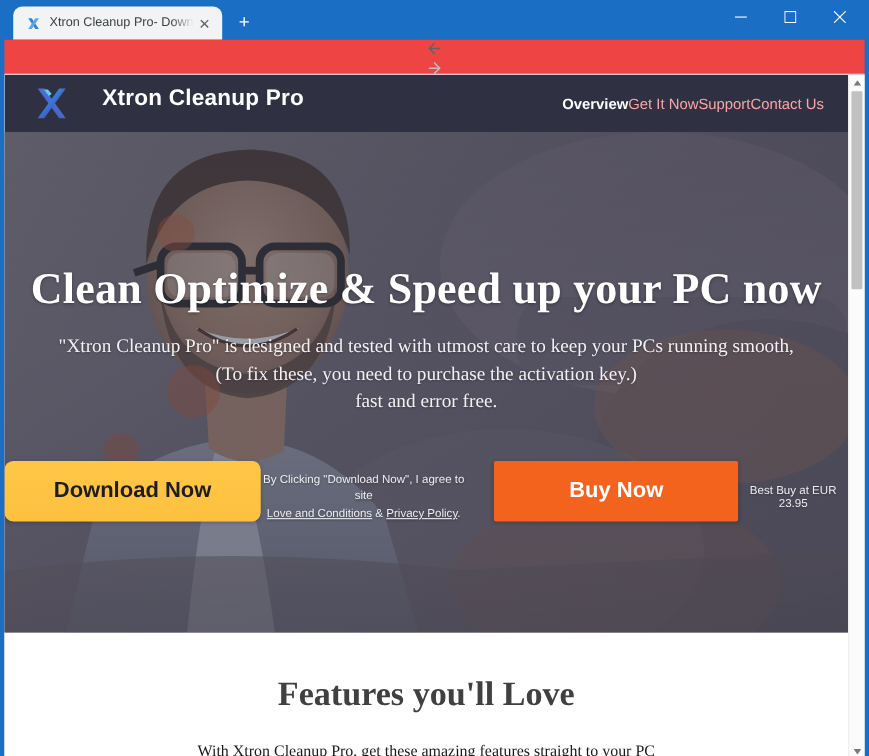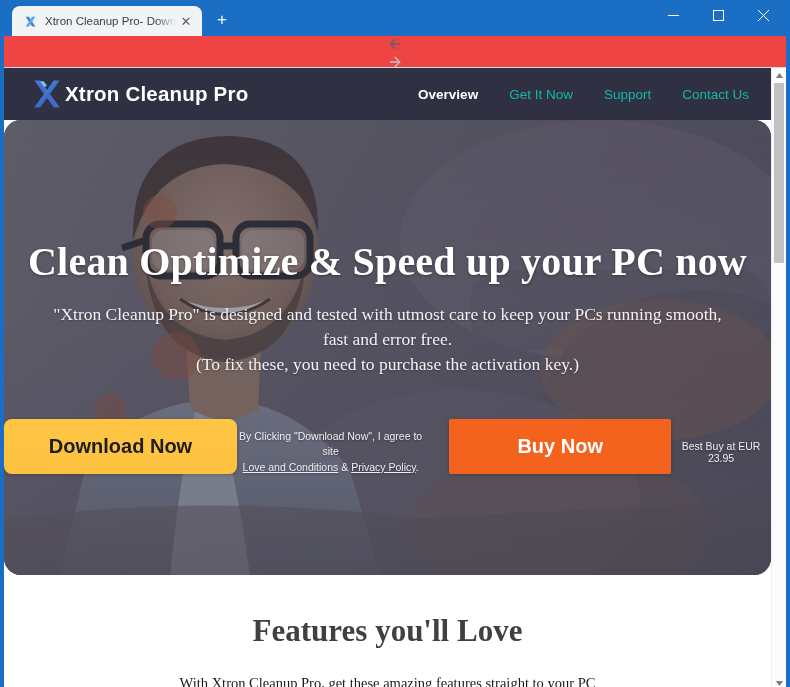--- a/index.html
+++ b/index.html
@@ -115,42 +115,41 @@
   .page { position: absolute; left: 0; top: 0; right: 15px; bottom: 0; overflow: hidden; }
 
   
   .site-header {
     height: 52px;
     background: #2f3142;
     display: flex; align-items: center;
     padding: 0 22px 0 26px;
     position: relative; z-index: 5;
   }
-  .brand { display: flex; align-items: center; gap: 1px; }
+  .brand { display: flex; align-items: flex-start; gap: 29px; }
   .brand-logo { width: 34px; height: 34px; display: block; }
   .brand-name {
     color: #ffffff; font-size: 20.5px; font-weight: bold;
     letter-spacing: .2px;
   }
   .site-nav {
     margin-left: auto;
-    display: flex; align-items: flex-start; gap: 31px;
+    display: flex; align-items: flex-start; 
   }
   .nav-link {
-    font-size: 13.5px; color: #14b8a6; white-space: nowrap;
+    font-size: 13.5px; color: #fca5a5; white-space: nowrap;
   }
   .nav-link.active { color: #ffffff; font-weight: bold; }
 
   
   .hero {
     position: relative;
     height: 455px;
     overflow: hidden;
     background: #4a4a57;
-    border-radius: 17px;
   }
   .hero-photo { position: absolute; inset: 0; }
   .hero-photo svg { width: 100%; height: 100%; display: block; }
   .hero-scrim {
     position: absolute; inset: 0;
     background: linear-gradient(180deg, rgba(50,50,66,.52) 0%, rgba(58,58,74,.50) 45%, rgba(66,66,82,.56) 100%);
   }
   .hero-inner {
     position: relative; z-index: 3;
     text-align: center;
@@ -433,22 +432,22 @@
 
             <path d="M0 400 Q200 372 420 398 L775 380 L775 455 L0 455 Z" fill="url(#deskg)" opacity=".55"></path>
           </svg>
         </div>
         <div class="hero-scrim"></div>
 
         <div class="hero-inner">
           <h1 class="hero-title">Clean Optimize &amp; Speed up your PC now</h1>
           <div class="hero-sub">
             <div>"Xtron Cleanup Pro" is designed and tested with utmost care to keep your PCs running smooth,</div>
+            <div>(To fix these, you need to purchase the activation key.)</div>
             <div>fast and error free.</div>
-            <div>(To fix these, you need to purchase the activation key.)</div>
           </div>
 
           <div class="cta-row">
             <div class="cta-col">
               <div class="btn-download">Download Now</div>
               <div class="cta-note">
                 <span>By Clicking "Download Now", I agree to site</span><br>
                 <a href="#">Love and Conditions</a>
                 <span>&amp;</span>
                 <a href="#">Privacy Policy</a><span>.</span>

